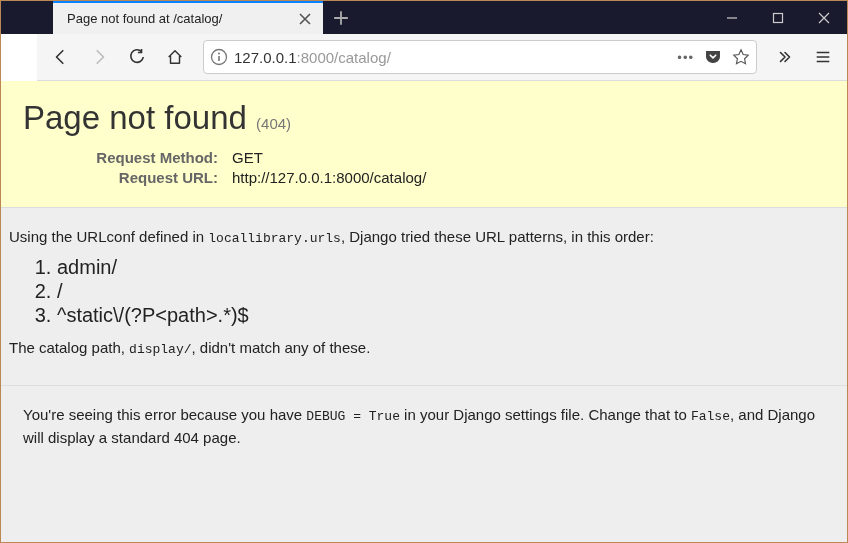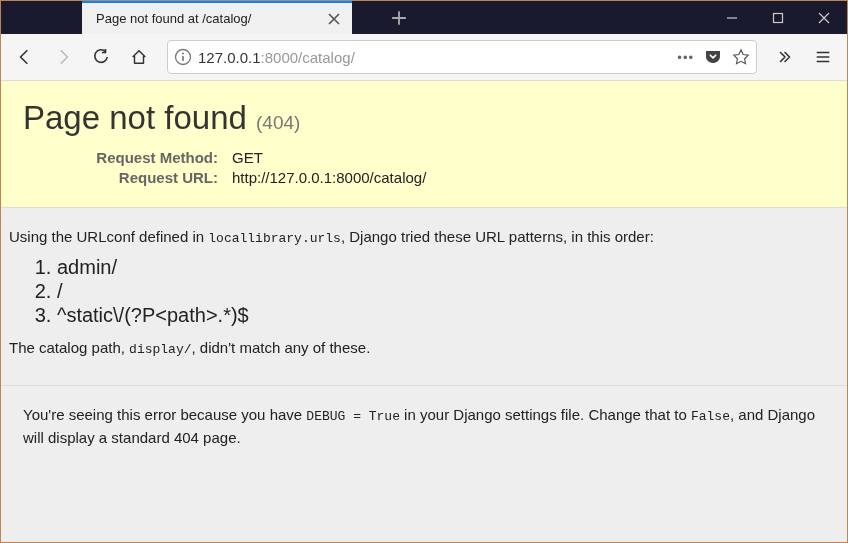--- a/index.html
+++ b/index.html
@@ -11,21 +11,20 @@
       overflow: hidden;
       border: 1px solid #b85;
     }
     
     
     .titlebar {
       background: #1a1a2e;
       height: 33px;
       display: flex;
       align-items: stretch;
-      gap: 29px;
     }
     .tab-space-left { width: 52px; }
     .tab {
       background: #f0f0f0;
       display: flex;
       align-items: center;
       padding: 0 10px 0 14px;
       gap: 16px;
       min-width: 270px;
       border-top: 2px solid #0a84ff;
@@ -61,20 +60,21 @@
 
     
     .toolbar {
       background: #f5f5f5;
       height: 47px;
       display: flex;
       align-items: center;
       padding: 0 8px;
       gap: 6px;
       border-bottom: 1px solid #ddd;
+      margin-left: 36px;
     }
     .tb-btn {
       width: 32px; height: 32px;
       display: flex; align-items: center; justify-content: center;
       cursor: pointer;
       color: #333;
       border-radius: 4px;
     }
     .tb-btn.disabled { color: #bbb; cursor: default; }
     .tb-btn svg { width: 18px; height: 18px; }
@@ -123,21 +123,21 @@
       padding: 18px 22px 18px 22px;
       border-bottom: 1px solid #ddd;
     }
     .error-title {
       font-size: 33px;
       font-weight: normal;
       color: #333;
       margin-bottom: 12px;
     }
     .error-code {
-      font-size: 19px;
+      font-size: 15px;
       color: #777;
     }
     .meta-table {
       margin-left: 55px;
       font-size: 15px;
     }
     .meta-row { display: flex; gap: 14px; margin-bottom: 3px; align-items: center; }
     .meta-label { font-weight: bold; color: #666; width: 140px; text-align: right; }
     .meta-value { color: #222; }
 

